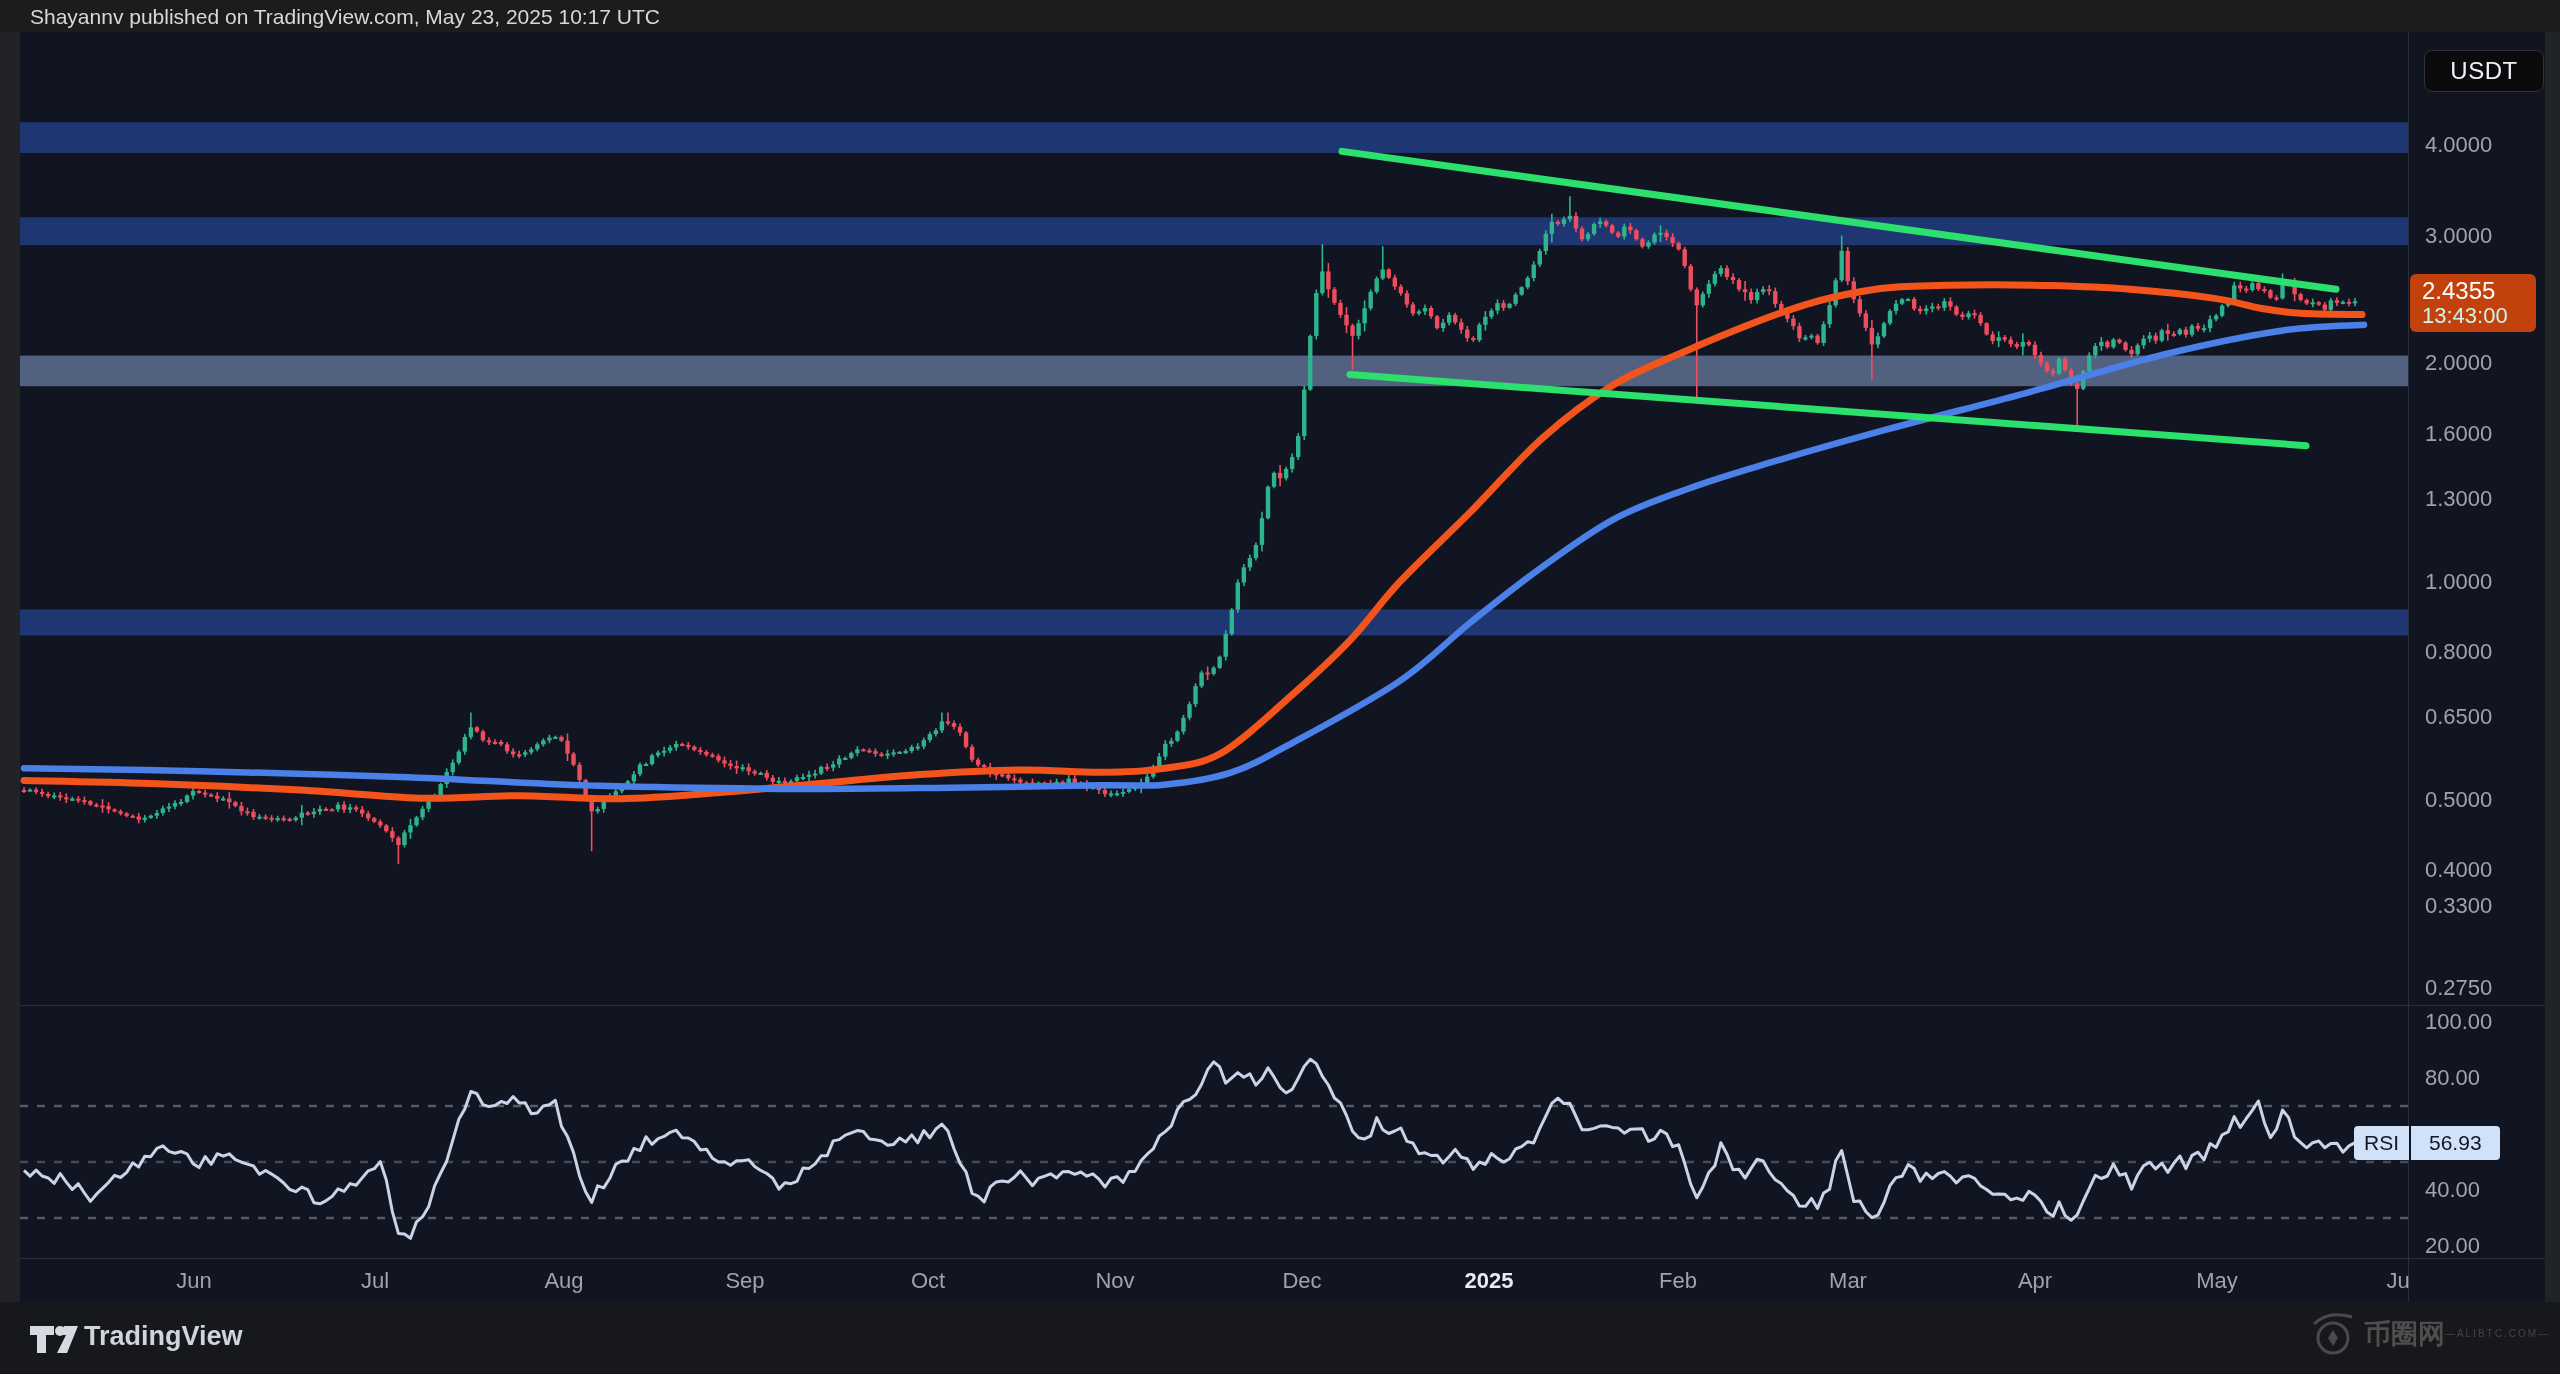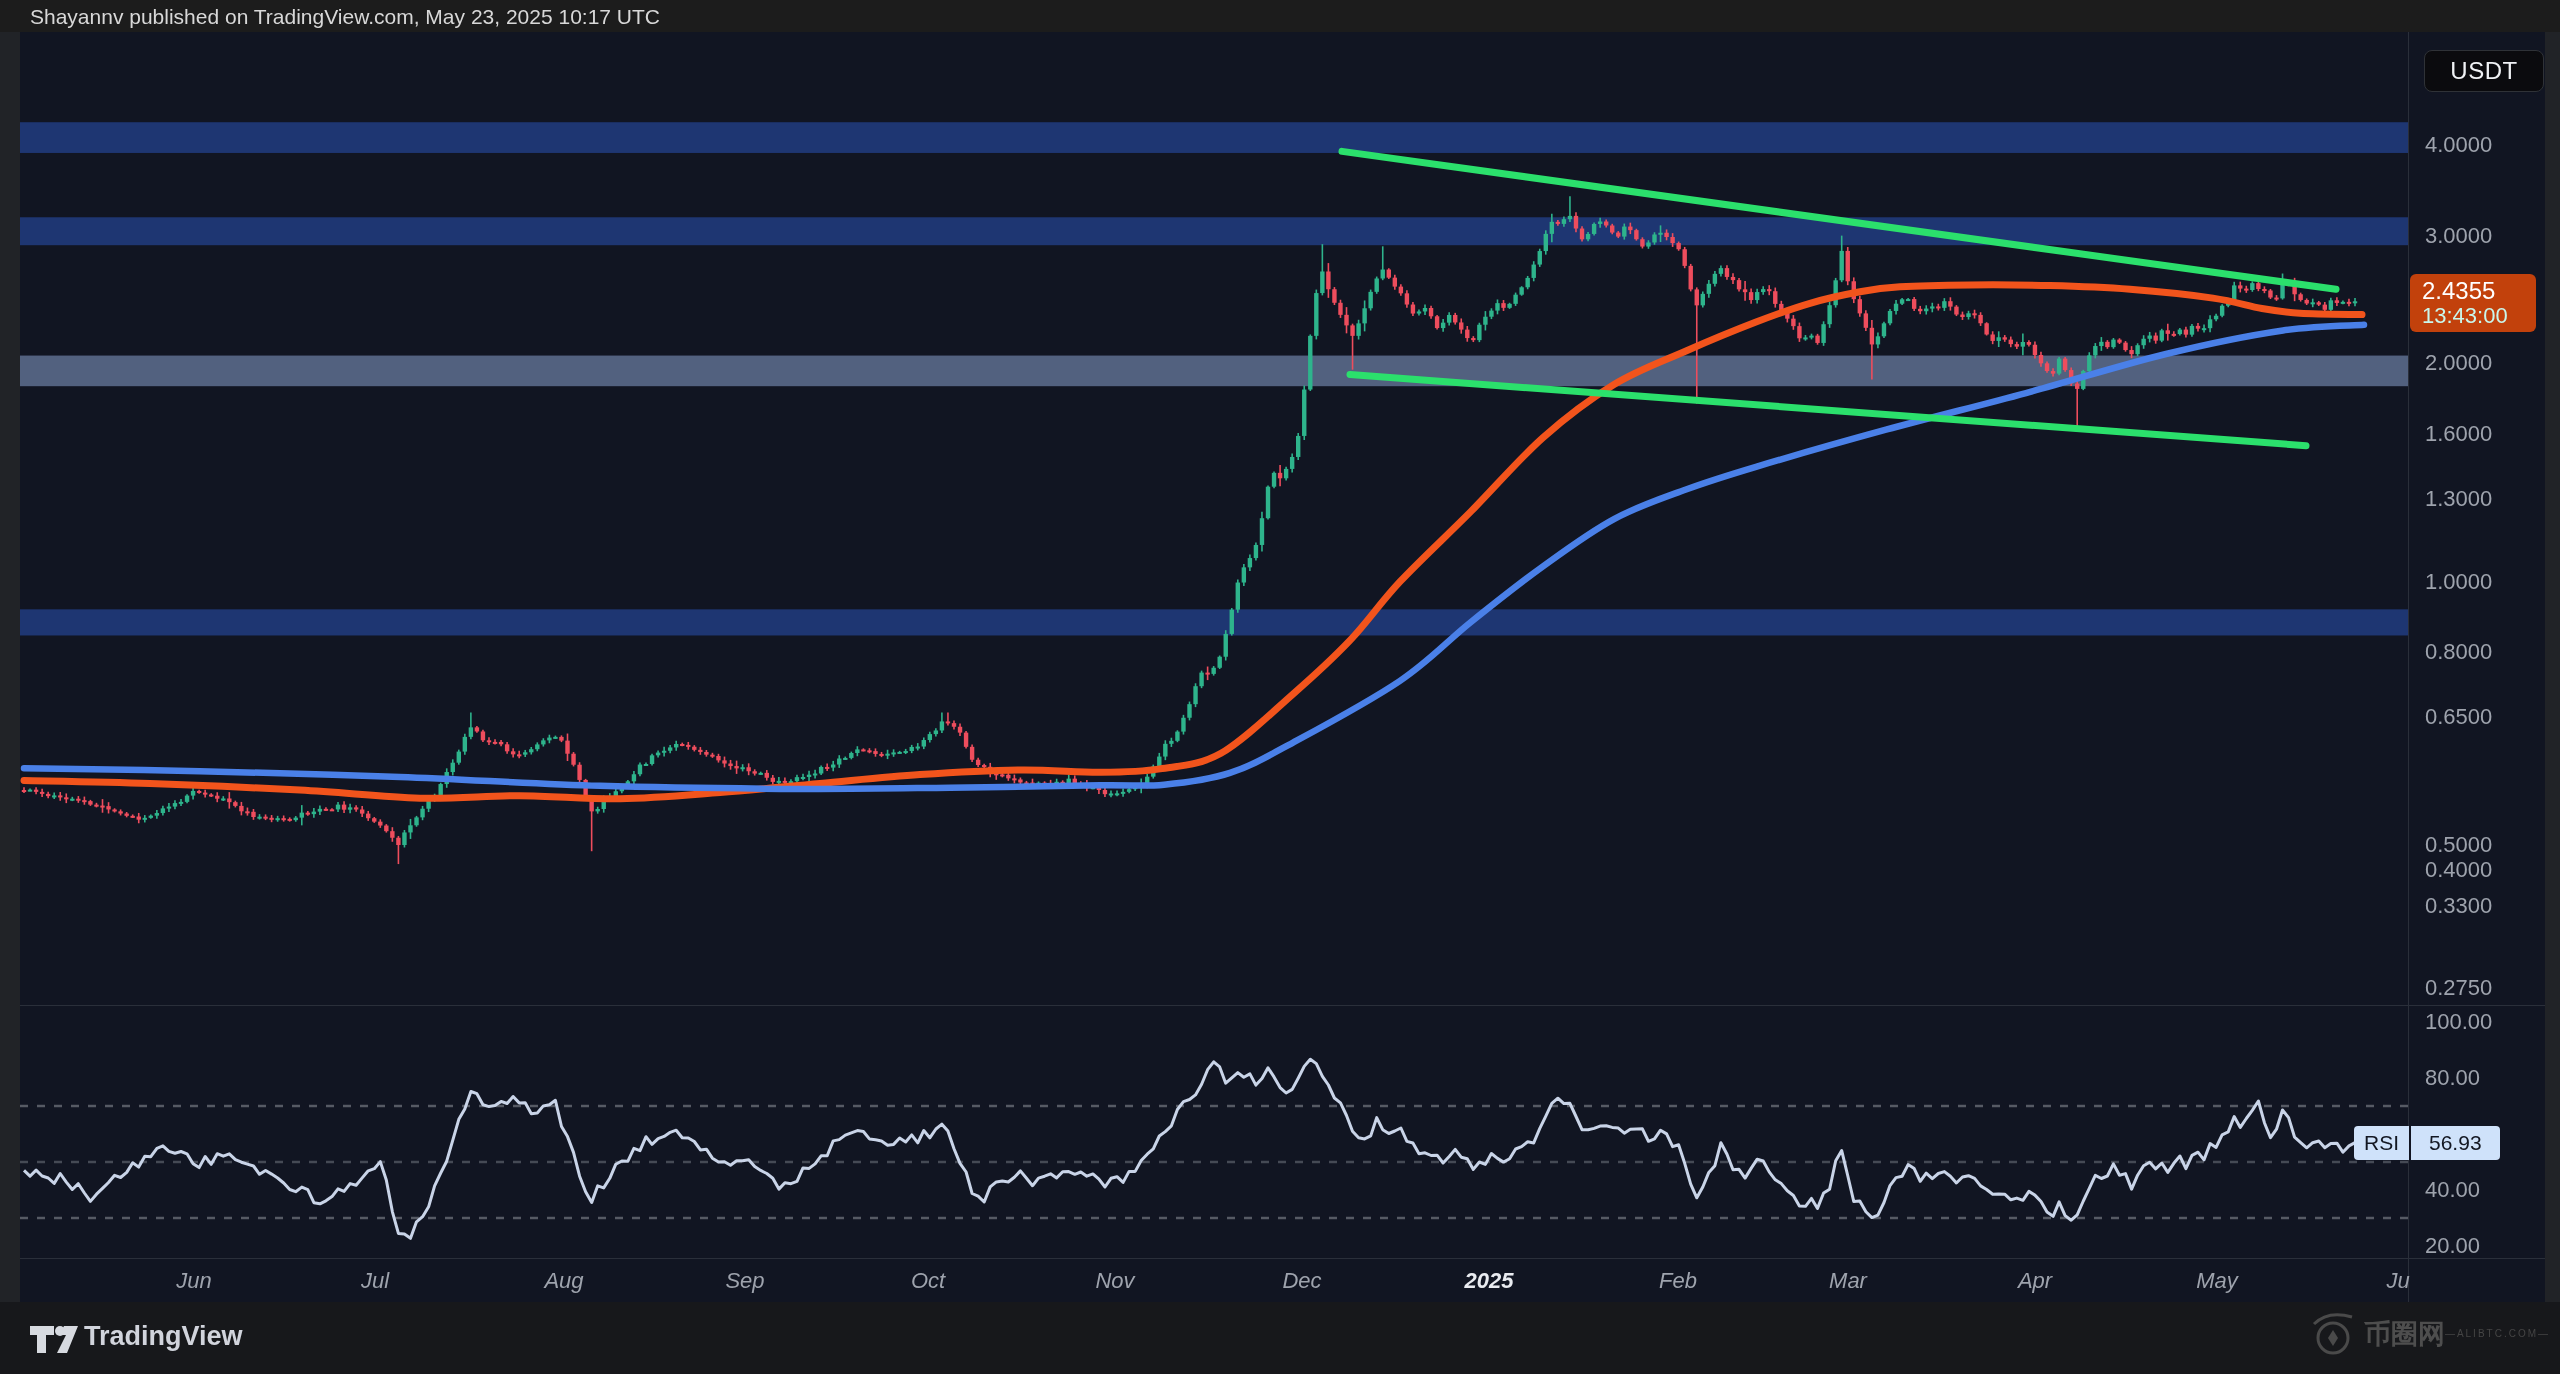--- a/index.html
+++ b/index.html
@@ -4,21 +4,21 @@
 <style>
   html,body{margin:0;padding:0;background:#1f2126;}
   body{width:2560px;height:1374px;overflow:hidden;font-family:"Liberation Sans",sans-serif;}
   .page{position:relative;width:2560px;height:1374px;background:#212327;}
   .header{position:absolute;top:0;left:0;width:2560px;height:32px;background:#1c1c1c;
           color:#d8d8d8;font-size:21px;line-height:33px;white-space:nowrap;}
   .header span{margin-left:30px;}
   .chart-bg{position:absolute;left:20px;top:32px;width:2525px;height:1270px;background:#111522;}
   svg.gfx{position:absolute;left:0;top:0;}
   .price-label,.rsi-axis-label{position:absolute;left:2425px;color:#9ea3ad;font-size:22px;line-height:28px;}
-  .time-label{position:absolute;top:1267px;transform:translateX(-50%);color:#9ea3ad;font-size:22px;line-height:28px;font-style:italic;}
+  .time-label{position:absolute;top:1267px;transform:translateX(-50%);color:#9ea3ad;font-size:22px;line-height:28px;}
   .time-label.em{color:#e9ebf0;font-weight:bold;}
   .usdt-chip{position:absolute;left:2424px;top:50px;width:118px;height:40px;background:#0b0b0e;
              border:1px solid #2f3237;border-radius:8px;color:#f0f2f5;font-size:24px;font-weight:normal;
              text-align:center;line-height:40px;letter-spacing:.5px;}
   .price-badge{position:absolute;left:2410px;width:126px;background:#c2410c;border-radius:6px;
                color:#fff;padding:3px 0 4px 12px;box-sizing:border-box;}
   .pb-main{display:block;font-size:24px;line-height:27px;color:#ffffff;}
   .pb-sub{display:block;font-size:22px;line-height:24px;color:#c9f7ec;}
   .rsi-badge{position:absolute;display:flex;gap:2px;}
   .rsi-badge .part{background:#cfe2fa;color:#131722;font-size:21px;line-height:34px;height:34px;}
@@ -842,21 +842,21 @@
 
   <div id="price-axis">
       <span class="price-label" style="top: 131px;">4.0000</span>
       <span class="price-label" style="top: 221.62px;">3.0000</span>
       <span class="price-label" style="top: 349.341px;">2.0000</span>
       <span class="price-label" style="top: 419.632px;">1.6000</span>
       <span class="price-label" style="top: 485.038px;">1.3000</span>
       <span class="price-label" style="top: 567.683px;">1.0000</span>
       <span class="price-label" style="top: 637.973px;">0.8000</span>
       <span class="price-label" style="top: 703.379px;">0.6500</span>
-      <span class="price-label" style="top: 786.024px; margin-top: 45px;">0.5000</span>
+      <span class="price-label" style="top: 786.024px;">0.5000</span>
       <span class="price-label" style="top: 856.314px;">0.4000</span>
       <span class="price-label" style="top: 892px;">0.3300</span>
       <span class="price-label" style="top: 974.343px;">0.2750</span>
     </div>
   <div id="rsi-axis">
       <span class="rsi-axis-label" style="top: 1008px;">100.00</span>
       <span class="rsi-axis-label" style="top: 1064px;">80.00</span>
       <span class="rsi-axis-label" style="top: 1176px;">40.00</span>
       <span class="rsi-axis-label" style="top: 1232px;">20.00</span>
     </div>

